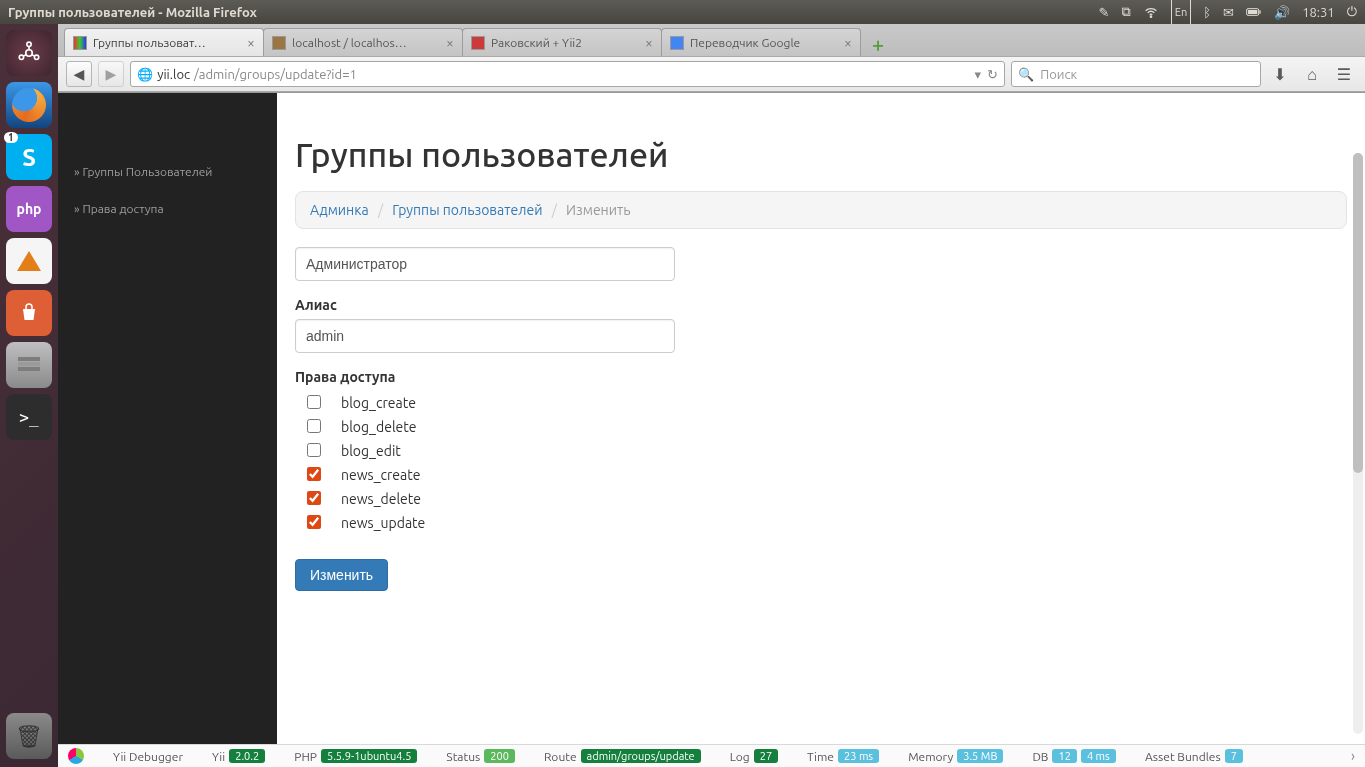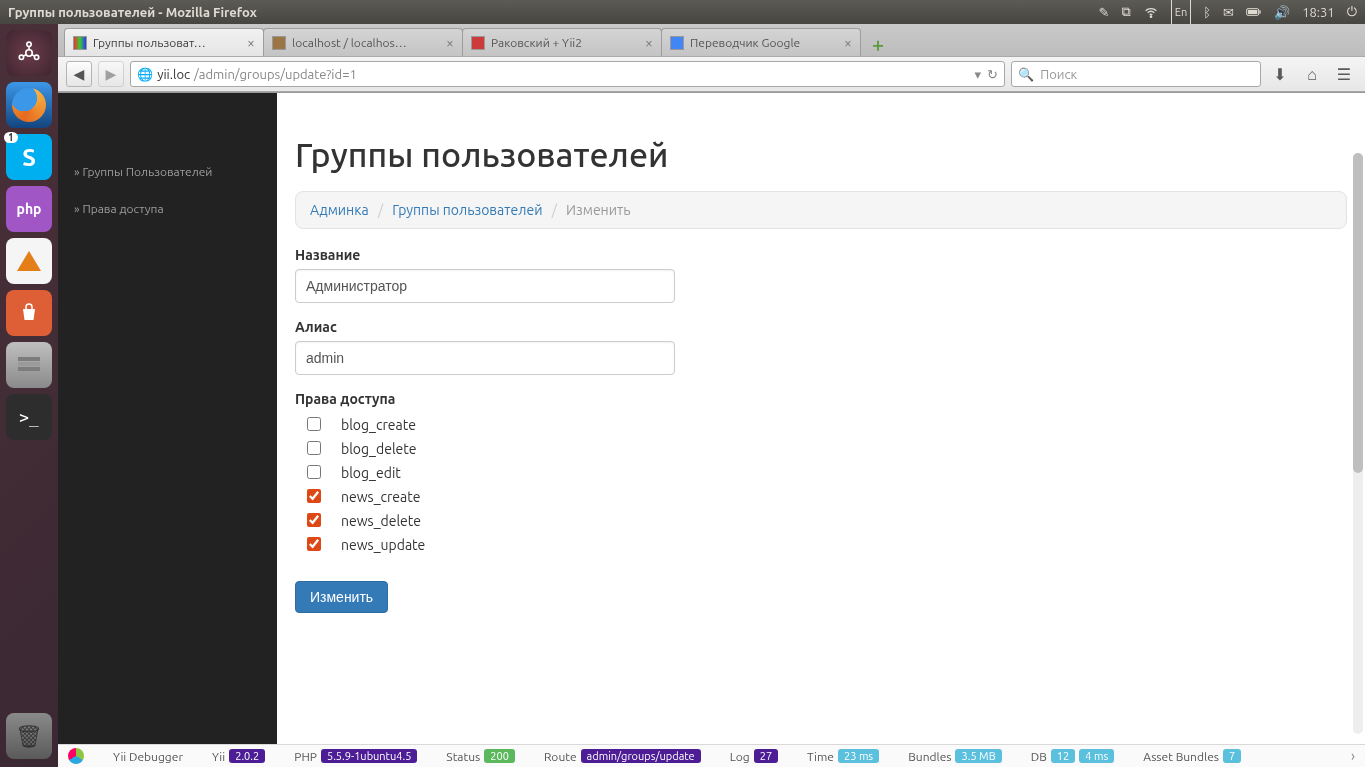--- a/index.html
+++ b/index.html
@@ -71,21 +71,21 @@
 
 .page-scroll { position:absolute; right:2px; top:60px; bottom:10px; width:10px; background:#eee; border-radius:5px;}
 .page-scroll .thumb { position:absolute; left:0; right:0; top:0; height:320px; background:#bfbfbf; border-radius:5px;}
 
 
 .yii-bar { position:absolute; left:58px; right:0; bottom:0; height:23px; background:#fafafa; border-top:1px solid #d9d9d9; display:flex; align-items:center; font-size:12px; color:#555; padding:0 10px; gap:29px;}
 .yii-bar .logo { width:16px; height:16px; border-radius:50%; background:conic-gradient(#8cc63f 0 120deg,#2aa7df 120deg 240deg,#f06 240deg 360deg);}
 .pill { background:#777; color:#fff; border-radius:3px; padding:1px 6px; font-size:11px;}
 .pill.green { background:#5cb85c;}
 .pill.blue { background:#5bc0de;}
-.pill.dark { background:#4c1d95;}
+.pill.dark { background:#15803d;}
 .yii-bar .grp { display:flex; align-items:center; gap:4px;}
 .yii-bar .chev { margin-left:auto; color:#888; font-size:14px;}
 
 svg.icon { width:16px; height:16px; }
 </style>
 </head>
 <body>
 
 <div class="ubuntu-top">
   <span class="title">Группы пользователей - Mozilla Firefox</span>
@@ -219,21 +219,20 @@
             <h1>Группы пользователей</h1>
             <div class="breadcrumb">
               <a href="#">Админка</a>
               <span class="sep">/</span>
               <a href="#">Группы пользователей</a>
               <span class="sep">/</span>
               <span>Изменить</span>
             </div>
 
             <div class="form-group">
-              <label>Название</label>
               <input class="form-control" value="Администратор" style="">
             </div>
 
             <div class="form-group">
               <label>Алиас</label>
               <input class="form-control" value="admin" style="">
             </div>
 
             <div class="form-group">
               <label>Права доступа</label>
@@ -297,21 +296,21 @@
     </span>
   <span class="grp">
       <span>Log</span> 
       <span class="pill dark">27</span>
     </span>
   <span class="grp">
       <span>Time</span> 
       <span class="pill blue">23 ms</span>
     </span>
   <span class="grp">
-      <span>Bundles</span> 
+      <span>Memory</span> 
       <span class="pill blue">3.5 MB</span>
     </span>
   <span class="grp">
       <span>DB</span> 
       <span class="pill blue">12</span> 
       <span class="pill blue">4 ms</span>
     </span>
   <span class="grp">
       <span>Asset Bundles</span> 
       <span class="pill blue">7</span>

